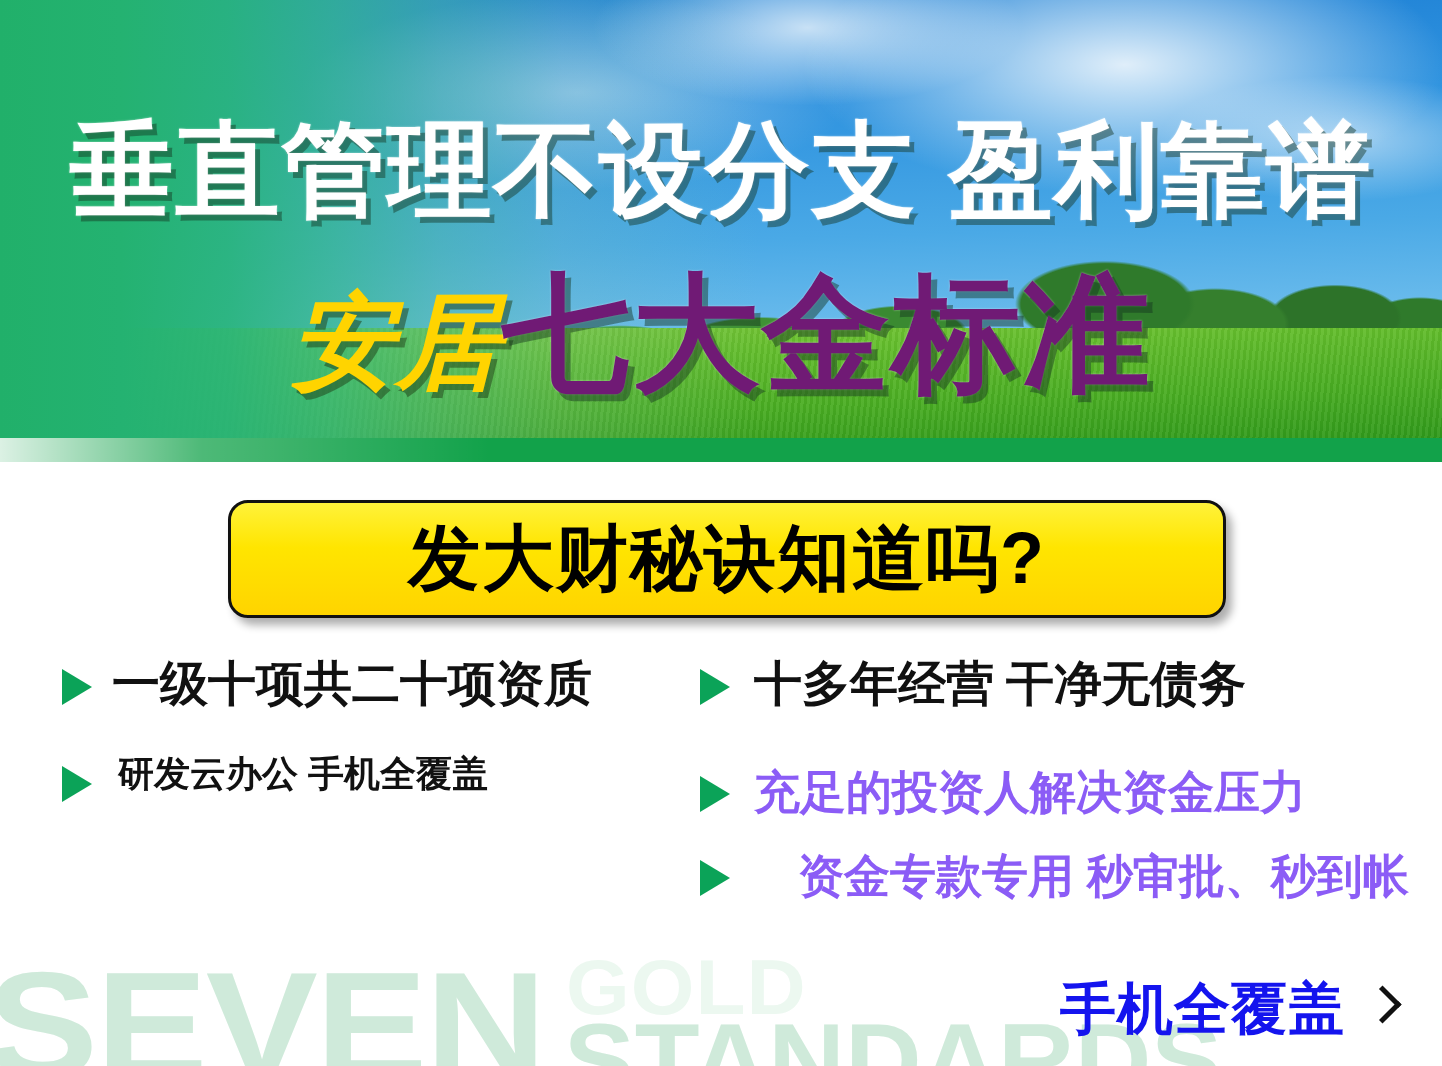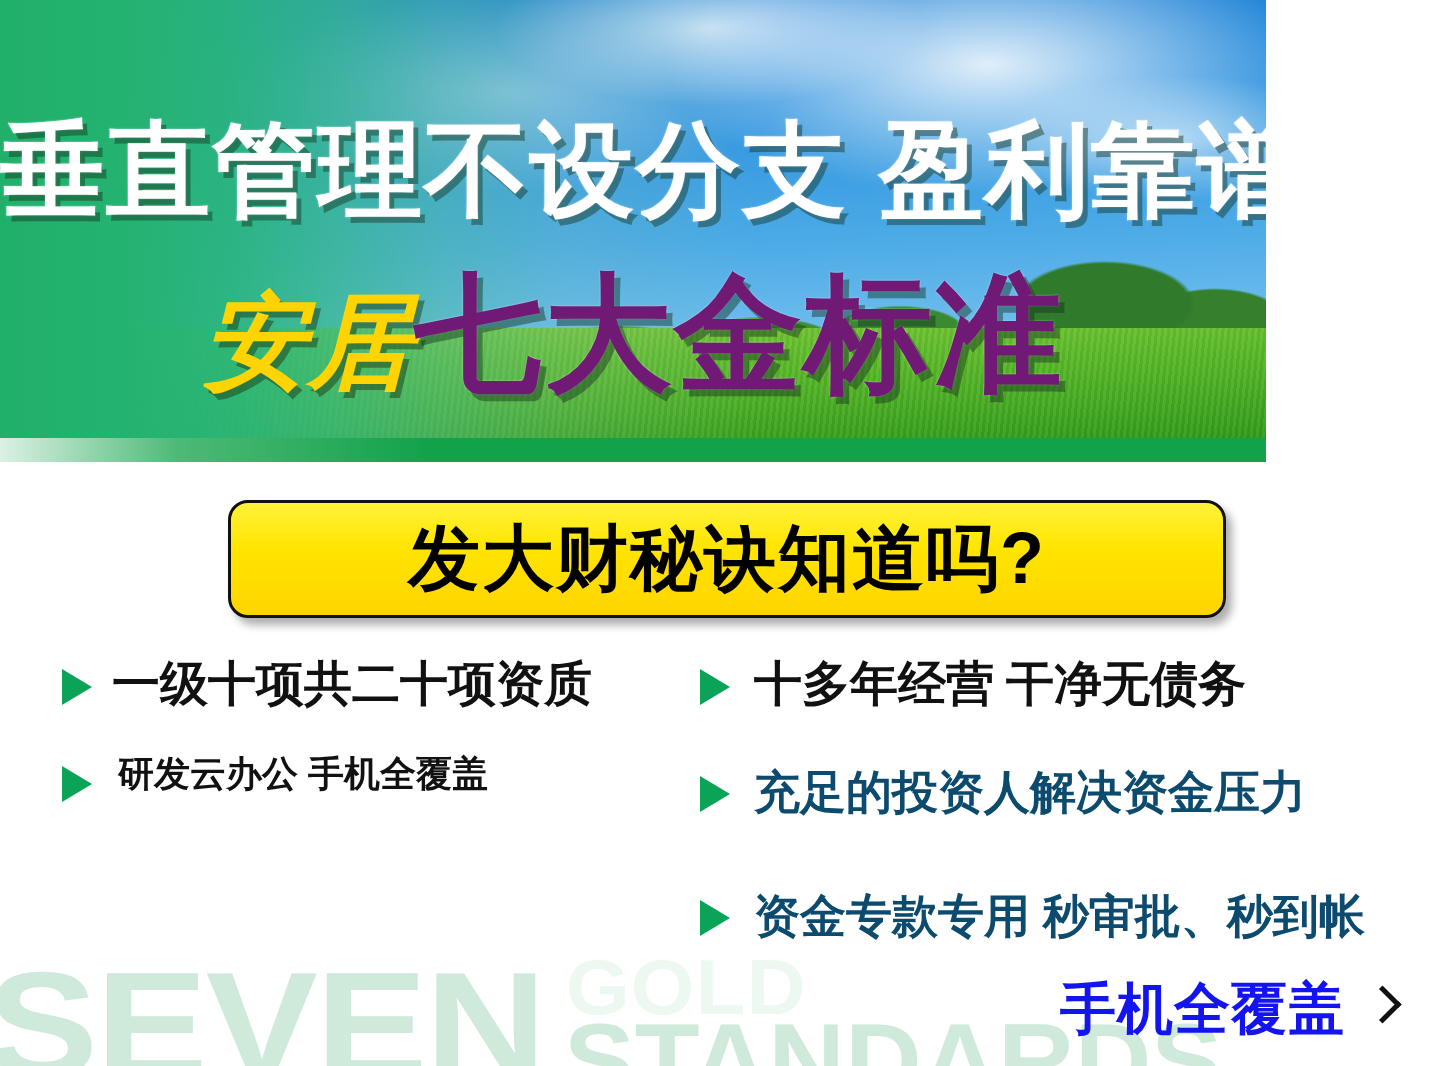--- a/index.html
+++ b/index.html
@@ -4,21 +4,21 @@
 <style>
   html,body{margin:0;padding:0;}
   body{
     width:1442px;height:1066px;
     background:#ffffff;
     font-family:"Liberation Sans","DejaVu Sans",sans-serif;
     overflow:hidden;position:relative;
   }
 
   
-  .hero{position:absolute;left:0;top:0;width:1266px;height:462px;overflow:hidden;}
+  .hero{position:absolute;left:0;top:0;width:1442px;height:462px;overflow:hidden;}
 
   
   .sky{position:absolute;inset:0;
     background:
       radial-gradient(ellipse 520px 210px at 78% 14%, rgba(255,255,255,.85) 0%, rgba(255,255,255,0) 62%),
       radial-gradient(ellipse 330px 120px at 56% 6%, rgba(255,255,255,.75) 0%, rgba(255,255,255,0) 65%),
       radial-gradient(ellipse 260px 90px at 93% 30%, rgba(255,255,255,.55) 0%, rgba(255,255,255,0) 70%),
       radial-gradient(ellipse 420px 150px at 40% 20%, rgba(255,255,255,.45) 0%, rgba(255,255,255,0) 66%),
       linear-gradient(178deg,#1d7fd4 0%,#2f93df 26%,#4aa9e6 52%,#76c2ee 76%,#a9dcf5 100%);
   }
@@ -89,41 +89,41 @@
 
   
   .cols{position:absolute;left:0;top:655px;width:1442px;height:340px;}
   .col-l{position:absolute;left:62px;top:0;width:640px;}
   .col-r{position:absolute;left:700px;top:0;width:720px;}
 
   .bullet{display:flex;align-items:flex-start;position:relative;}
   .tri{flex:0 0 auto;width:0;height:0;
     border-left:30px solid #0ba358;border-top:18px solid transparent;border-bottom:18px solid transparent;}
   .btext{margin-left:20px;font-weight:bold;color:#111;line-height:1.22;white-space:nowrap;}
-  .btext.green{color:#0c4a6e;}
+  .btext.green{color:#8b5cf6;}
   .btext .g{color:#16a85e;}
 
   
   .l1{top:0px;}
   .l1 .tri{margin-top:14px;}
   .l1 .btext{font-size:48px;}
   .l2{margin-top:50px;}
   .l2 .tri{margin-top:14px;}
   .l2 .btext{font-size:48px;line-height:1.26;white-space:normal;width:500px;}
   .l3{margin-top:38px;}
   .l3 .tri{margin-top:14px;}
   .l3 .btext{font-size:36px;margin-left:26px;}
 
   
   .r1 .tri{margin-top:14px;}
   .r1 .btext{font-size:48px;margin-left:24px;font-family:Liberation Serif, serif;}
   .r2{margin-top:50px;}
   .r2 .tri{margin-top:12px;}
   .r2 .btext{font-size:46px;margin-left:24px;}
-  .r3{margin-top:68px;}
+  .r3{margin-top:28px;gap:44px;}
   .r3 .tri{margin-top:12px;}
   .r3 .btext{font-size:46px;margin-left:24px;}
 
   
   .cta{position:absolute;left:1060px;top:972px;display:flex;align-items:center;
     cursor:pointer;}
   .cta-label{font-size:56px;font-weight:bold;color:#1414ee;letter-spacing:1px;white-space:nowrap;}
   .chev{margin-left:22px;width:26px;height:46px;position:relative;}
   .chev:before{content:"";position:absolute;left:2px;top:4px;width:22px;height:22px;
     border-top:5px solid #111;border-right:5px solid #111;transform:rotate(45deg);}

